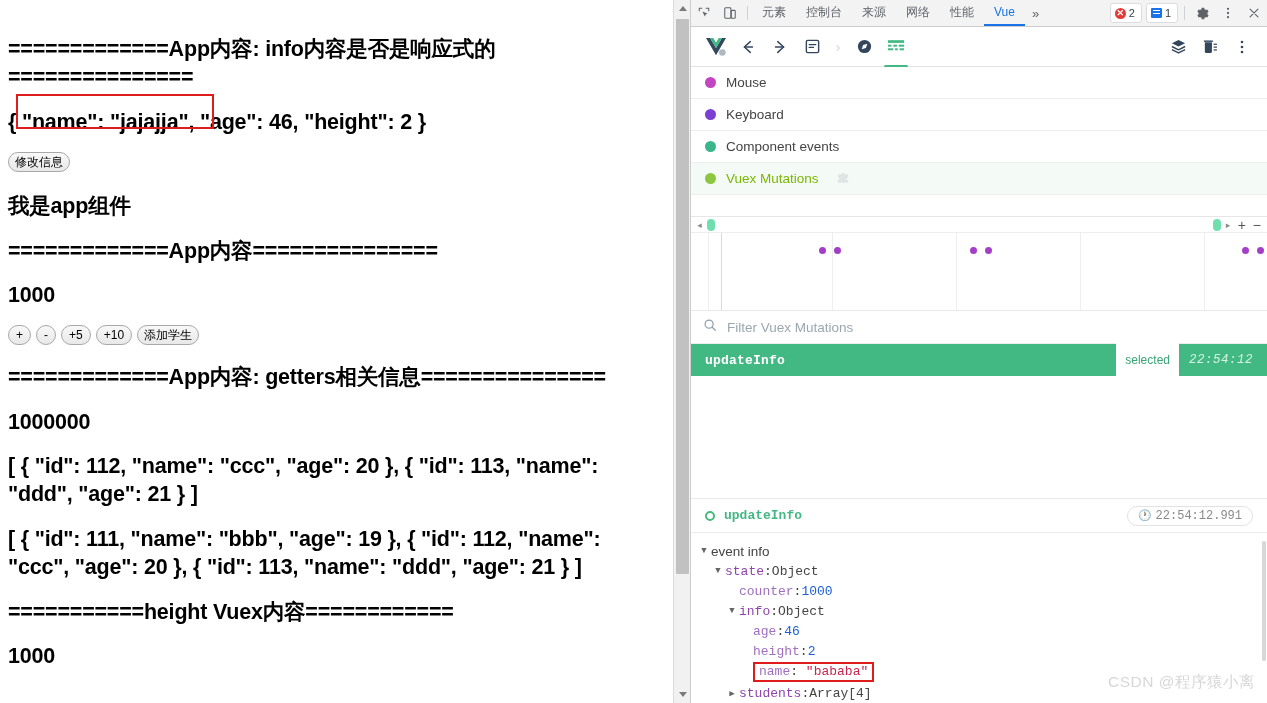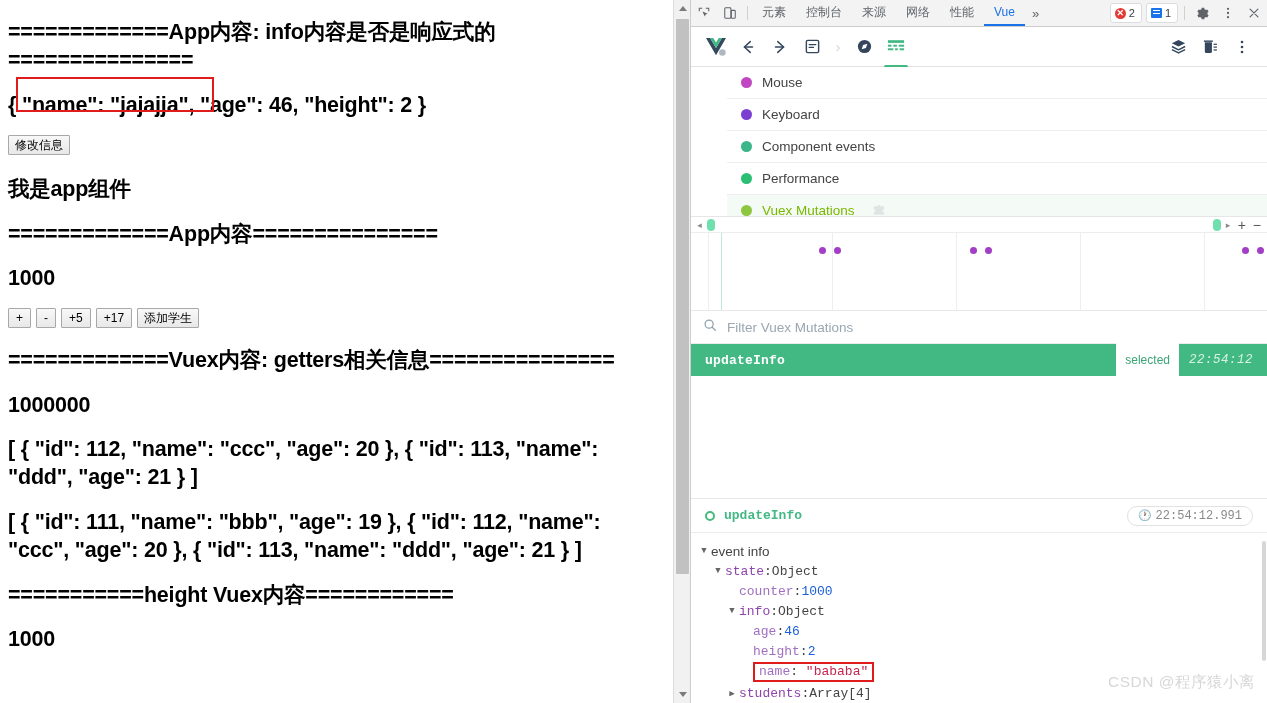--- a/index.html
+++ b/index.html
@@ -14,21 +14,21 @@
   #root { position: relative; width: 1267px; height: 703px; display: flex; }
 
   
   #page-pane {
     width: 690px; height: 703px;
     position: relative;
     background: #fff;
     overflow: hidden;
   }
   #page-content {
-    padding: 8px 8px 8px 8px;
+    padding: 25px 8px 8px 8px;
     width: 672px;
     position: relative;
   }
   .p-line {
     font-weight: bold;
     font-size: 21.5px;
     line-height: 1.32;
     color: #000;
     margin: 0 0 16px 0;
     letter-spacing: -0.2px;
@@ -41,21 +41,21 @@
     pointer-events: none;
   }
   .btn-row { margin: 0 0 18px 0; display: flex; gap: 5px; align-items: flex-start; }
   button.native {
     font-family: "Liberation Sans", sans-serif;
     font-size: 12px;
     line-height: 1;
     padding: 3px 7px;
     background: linear-gradient(#f8f8f8,#e8e8e8);
     border: 1px solid #a8a8a8;
-    border-radius: 1px;
+    border-radius: 10px;
     color: #000;
     cursor: pointer;
     min-width: 18px;
   }
   button.native.cn { padding: 3px 6px; font-size: 12px; }
   .single-btn { margin: 0 0 20px 0; }
 
   
   #page-scroll {
     position: absolute; right: 0; top: 0; width: 17px; height: 703px;
@@ -148,21 +148,20 @@
   }
   .v-chevron { color: #cfd6dd; font-size: 14px; width: 18px; text-align: center; }
   .v-gap { flex: 1; }
 
   
   #layer-list {
     background: #fff;
     border-bottom: 1px solid #e6e6e6;
     position: relative;
     overflow: hidden;
-    padding-left: 36px;
   }
   .layer-row {
     height: 32px; display: flex; align-items: center; gap: 10px;
     padding: 0 0 0 14px;
     border-bottom: 1px solid #eeeeee;
     font-size: 13.5px; color: #444;
     cursor: pointer; position: relative;
   }
   .layer-row.selected { background: #f4fbf6; color: #7ab800; }
   .layer-dot { width: 11px; height: 11px; border-radius: 50%; flex: none; }
@@ -286,25 +285,25 @@
       </div>
 
       <p class="p-line">我是app组件</p>
       <p class="p-line">=============App内容===============</p>
       <p class="p-line">1000</p>
 
       <div class="btn-row">
         <button class="native">+</button>
         <button class="native">-</button>
         <button class="native">+5</button>
-        <button class="native">+17</button>
+        <button class="native">+10</button>
         <button class="native cn">添加学生</button>
       </div>
 
-      <p class="p-line">=============Vuex内容: getters相关信息===============</p>
+      <p class="p-line">=============App内容: getters相关信息===============</p>
       <p class="p-line">1000000</p>
       <p class="p-line">[ { "id": 112, "name": "ccc", "age": 20 }, { "id": 113, "name": "ddd", "age": 21 } ]</p>
       <p class="p-line">[ { "id": 111, "name": "bbb", "age": 19 }, { "id": 112, "name": "ccc", "age": 20 }, { "id": 113, "name": "ddd", "age": 21 } ]</p>
       <p class="p-line">===========height Vuex内容============</p>
       <p class="p-line">1000</p>
     </div>
 
     <div id="page-scroll">
       <div class="sb-arrow up">
           <i></i>
@@ -444,24 +443,20 @@
         <span class="layer-dot" style="background:#c146c1"></span>
         <span>Mouse</span>
       </div>
       <div class="layer-row">
         <span class="layer-dot" style="background:#7b3fd1"></span>
         <span>Keyboard</span>
       </div>
       <div class="layer-row">
         <span class="layer-dot" style="background:#3bb58a"></span>
         <span>Component events</span>
-      </div>
-      <div class="layer-row">
-        <span class="layer-dot" style="background:#2bbf73"></span>
-        <span>Performance</span>
       </div>
       <div class="layer-row selected">
         <span class="layer-dot" style="background:#8dc63f"></span>
         <span>Vuex Mutations</span>
         <span class="layer-tag">
           <svg width="15" height="12" viewBox="0 0 16 12">
               <path d="M3 2h4a1.6 1.6 0 113.2 0H14v3.2a1.6 1.6 0 100 3.2V11H3V8.4a1.6 1.6 0 100-3.2V2z" fill="#b9bec4"></path>
             </svg>
         </span>
       </div>

